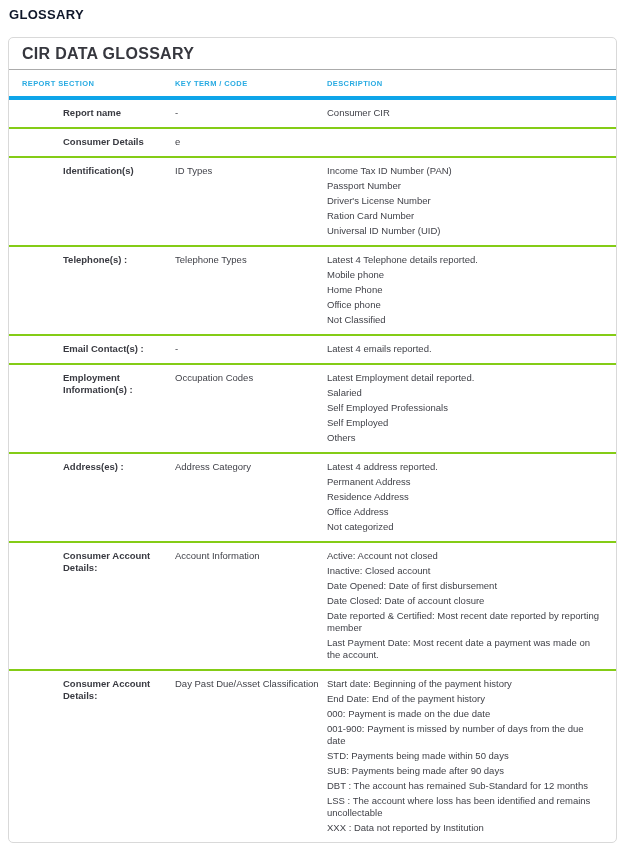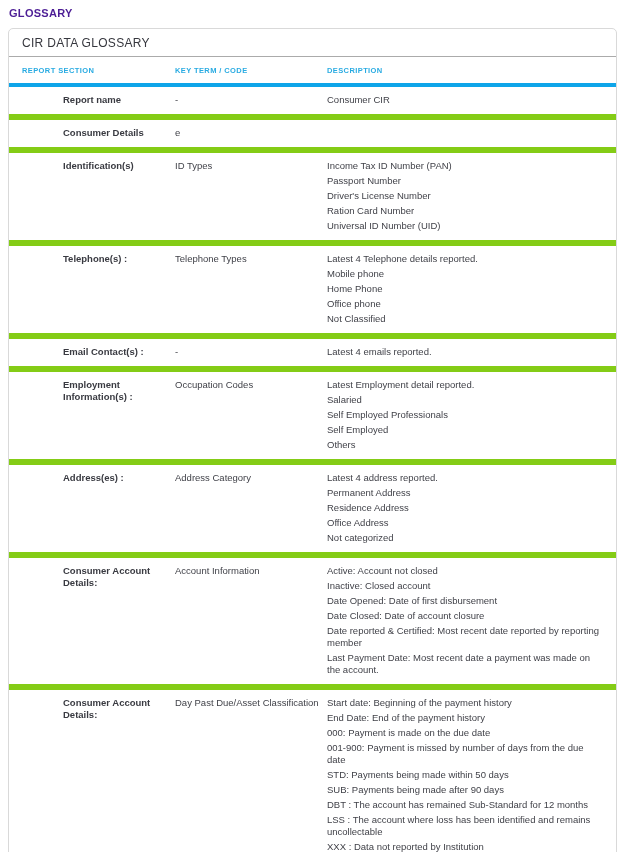--- a/index.html
+++ b/index.html
@@ -5,38 +5,38 @@
   * { box-sizing: border-box; margin: 0; padding: 0; }
   html, body {
     width: 636px; height: 852px;
     background: #ffffff;
     font-family: "Liberation Sans", sans-serif;
     overflow: hidden;
   }
   .page { padding: 7px 19px 0 8px; }
 
   .page-title {
-    font-size: 11px;
+    font-size: 13px;
     font-weight: bold;
-    color: #4c1d95;
+    color: #0f172a;
     letter-spacing: 0.3px;
-    margin-bottom: 9px;
+    margin-bottom: 15px;
     padding-left: 1px;
   }
 
   .card {
     border: 1px solid #d9d9d9;
     border-radius: 5px;
     background: #ffffff;
     width: 609px;
   }
   .card-header {
     padding: 7px 13px 6px;
-    font-size: 12px;
-    font-weight: normal;
+    font-size: 16px;
+    font-weight: bold;
     color: #36373e;
     letter-spacing: 0.3px;
     border-bottom: 1px solid #ababab;
   }
   .grid3 {
     display: grid;
     grid-template-columns: 153px 152px 1fr;
     column-gap: 0;
   }
   .col-headers {
@@ -44,21 +44,21 @@
     border-bottom: 4px solid #0ea5e9;
   }
   .col-header {
     font-size: 7.5px;
     font-weight: bold;
     color: #29abe2;
     letter-spacing: 0.4px;
   }
 
   .row { padding: 7px 13px 8px; }
-  .row + .row { border-top: 6px solid #84cc16; }
+  .row + .row { border-top: 2px solid #84cc16; }
   .cell { font-size: 9.5px; color: #414249; line-height: 12px; }
   .cell.section { font-weight: bold; color: #393a41; padding-right: 8px; padding-left: 41px; }
   .cell.key { padding-right: 8px; }
   .desc-line { margin-bottom: 3px; }
   .desc-line:last-child { margin-bottom: 0; }
 </style>
 </head>
 <body>
 
 <div class="page">

